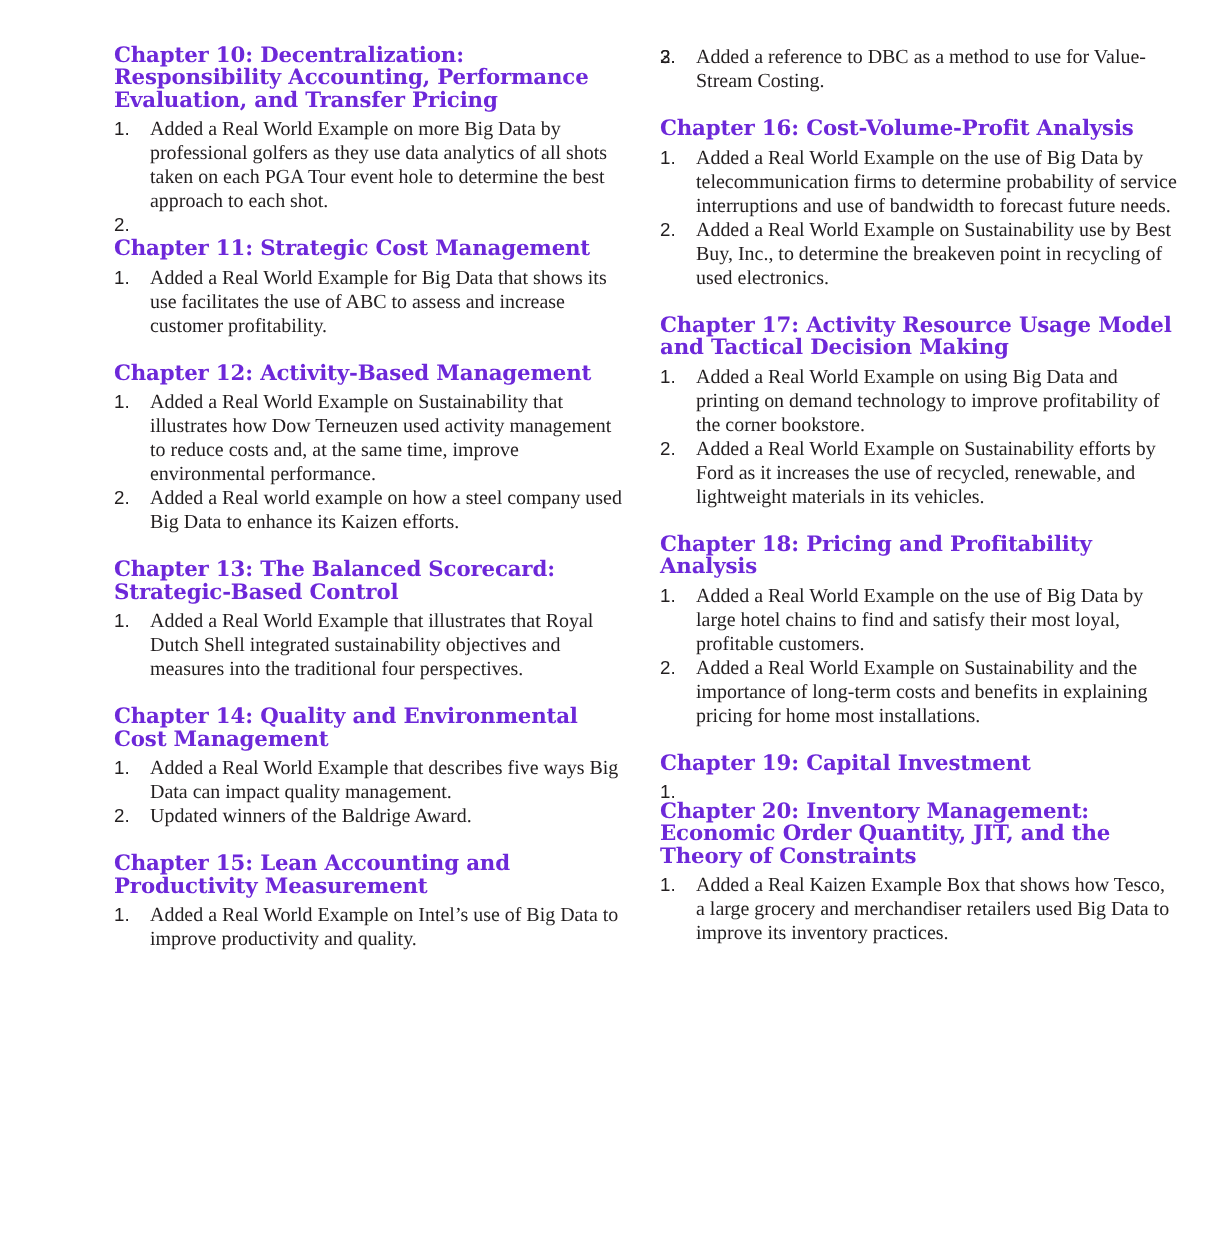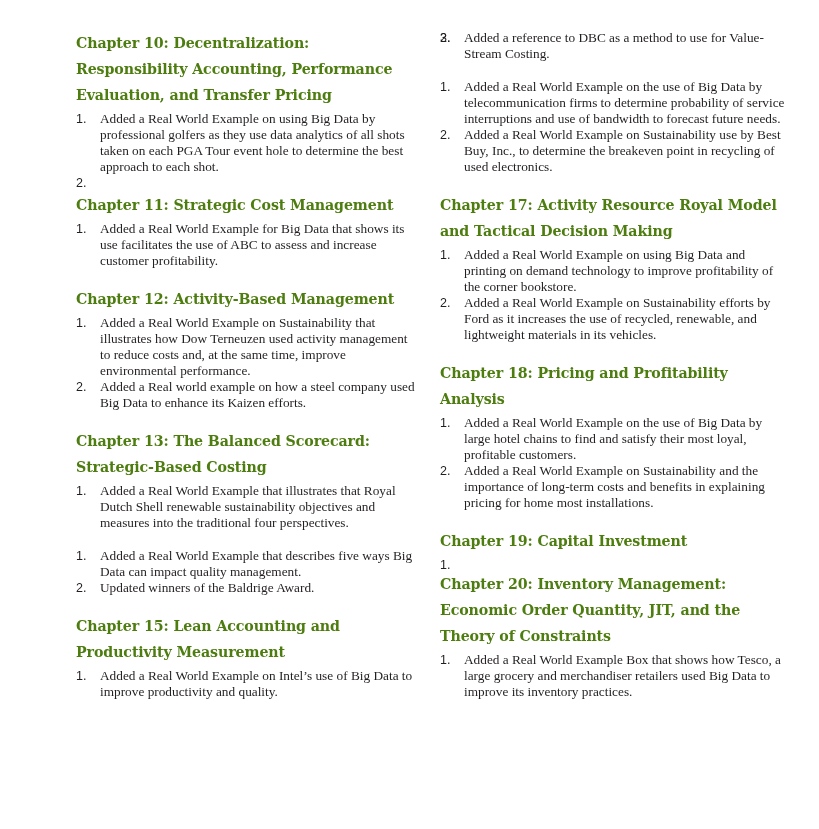--- a/index.html
+++ b/index.html
@@ -5,23 +5,23 @@
   html, body { margin: 0; padding: 0; background: #ffffff; }
   body { width: 819px; height: 829px; position: relative; overflow: hidden; color: #231f20; }
   .col { position: absolute; top: 30px; }
   .col-left { left: 76px; width: 340px; }
   .col-right { left: 440px; width: 345px; }
   .chapter { margin: 0 0 17px 0; }
   .chapter h2 {
     font-family: "DejaVu Serif", "Liberation Serif", serif;
     font-weight: bold;
     font-size: 14.2px;
-    line-height: 26px;
+    line-height: 15px;
     margin: 0 0 3px 0;
-    color: #4d7c0f;
+    color: #6d28d9;
     letter-spacing: -0.1px;
   }
   .chapter ol { list-style: none; margin: 0; padding: 0; }
   .chapter li {
     position: relative;
     padding-left: 24px;
     font-family: "Liberation Serif", "DejaVu Serif", serif;
     font-size: 13.3px;
     line-height: 16px;
     color: #231f20;
@@ -33,48 +33,49 @@
   }
   .continuation { margin-bottom: 17px; }
 </style>
 </head>
 <body>
 
 <div class="col col-left">
   <section class="chapter">
     <h2>Chapter 10: Decentralization: Responsibility Accounting, Performance Evaluation, and Transfer Pricing</h2>
     <ol>
-      <li><span class="num">1.</span><span>Added a Real World Example on using Big Data by professional golfers as they use data analytics of all shots taken on each PGA Tour event hole to determine the best approach to each shot.</span></li>
+      <li><span class="num">1.</span><span>Added a Real World Example on more Big Data by professional golfers as they use data analytics of all shots taken on each PGA Tour event hole to determine the best approach to each shot.</span></li>
       <li><span class="num">2.</span></li>
     </ol>
   </section>
 
   <section class="chapter">
     <h2>Chapter 11: Strategic Cost Management</h2>
     <ol>
       <li><span class="num">1.</span><span>Added a Real World Example for Big Data that shows its use facilitates the use of ABC to assess and increase customer profitability.</span></li>
     </ol>
   </section>
 
   <section class="chapter">
     <h2>Chapter 12: Activity-Based Management</h2>
     <ol>
       <li><span class="num">1.</span><span>Added a Real World Example on Sustainability that illustrates how Dow Terneuzen used activity management to reduce costs and, at the same time, improve environmental performance.</span></li>
       <li><span class="num">2.</span><span>Added a Real world example on how a steel company used Big Data to enhance its Kaizen efforts.</span></li>
     </ol>
   </section>
 
   <section class="chapter">
-    <h2>Chapter 13: The Balanced Scorecard: Strategic-Based Costing</h2>
+    <h2>Chapter 13: The Balanced Scorecard: Strategic-Based Control</h2>
     <ol>
-      <li><span class="num">1.</span><span>Added a Real World Example that illustrates that Royal Dutch Shell renewable sustainability objectives and measures into the traditional four perspectives.</span></li>
+      <li><span class="num">1.</span><span>Added a Real World Example that illustrates that Royal Dutch Shell integrated sustainability objectives and measures into the traditional four perspectives.</span></li>
     </ol>
   </section>
 
   <section class="chapter">
+    <h2>Chapter 14: Quality and Environmental Cost Management</h2>
     <ol>
       <li><span class="num">1.</span><span>Added a Real World Example that describes five ways Big Data can impact quality management.</span></li>
       <li><span class="num">2.</span><span>Updated winners of the Baldrige Award.</span></li>
     </ol>
   </section>
 
   <section class="chapter">
     <h2>Chapter 15: Lean Accounting and Productivity Measurement</h2>
     <ol>
       <li><span class="num">1.</span><span>Added a Real World Example on Intel’s use of Big Data to improve productivity and quality.</span></li>
@@ -84,28 +85,29 @@
 
 <div class="col col-right">
   <section class="chapter continuation">
     <ol>
       <li><span class="num">2.</span></li>
       <li><span class="num">3.</span><span>Added a reference to DBC as a method to use for Value-Stream Costing.</span></li>
     </ol>
   </section>
 
   <section class="chapter">
+    <h2>Chapter 16: Cost-Volume-Profit Analysis</h2>
     <ol>
       <li><span class="num">1.</span><span>Added a Real World Example on the use of Big Data by telecommunication firms to determine probability of service interruptions and use of bandwidth to forecast future needs.</span></li>
       <li><span class="num">2.</span><span>Added a Real World Example on Sustainability use by Best Buy, Inc., to determine the breakeven point in recycling of used electronics.</span></li>
     </ol>
   </section>
 
   <section class="chapter">
-    <h2>Chapter 17: Activity Resource Royal Model and Tactical Decision Making</h2>
+    <h2>Chapter 17: Activity Resource Usage Model and Tactical Decision Making</h2>
     <ol>
       <li><span class="num">1.</span><span>Added a Real World Example on using Big Data and printing on demand technology to improve profitability of the corner bookstore.</span></li>
       <li><span class="num">2.</span><span>Added a Real World Example on Sustainability efforts by Ford as it increases the use of recycled, renewable, and lightweight materials in its vehicles.</span></li>
     </ol>
   </section>
 
   <section class="chapter">
     <h2>Chapter 18: Pricing and Profitability Analysis</h2>
     <ol>
       <li><span class="num">1.</span><span>Added a Real World Example on the use of Big Data by large hotel chains to find and satisfy their most loyal, profitable customers.</span></li>
@@ -116,16 +118,16 @@
   <section class="chapter">
     <h2>Chapter 19: Capital Investment</h2>
     <ol>
       <li><span class="num">1.</span></li>
     </ol>
   </section>
 
   <section class="chapter">
     <h2>Chapter 20: Inventory Management: Economic Order Quantity, JIT, and the Theory of Constraints</h2>
     <ol>
-      <li><span class="num">1.</span><span>Added a Real World Example Box that shows how Tesco, a large grocery and merchandiser retailers used Big Data to improve its inventory practices.</span></li>
+      <li><span class="num">1.</span><span>Added a Real Kaizen Example Box that shows how Tesco, a large grocery and merchandiser retailers used Big Data to improve its inventory practices.</span></li>
     </ol>
   </section>
 </div>
 
 </body></html>

